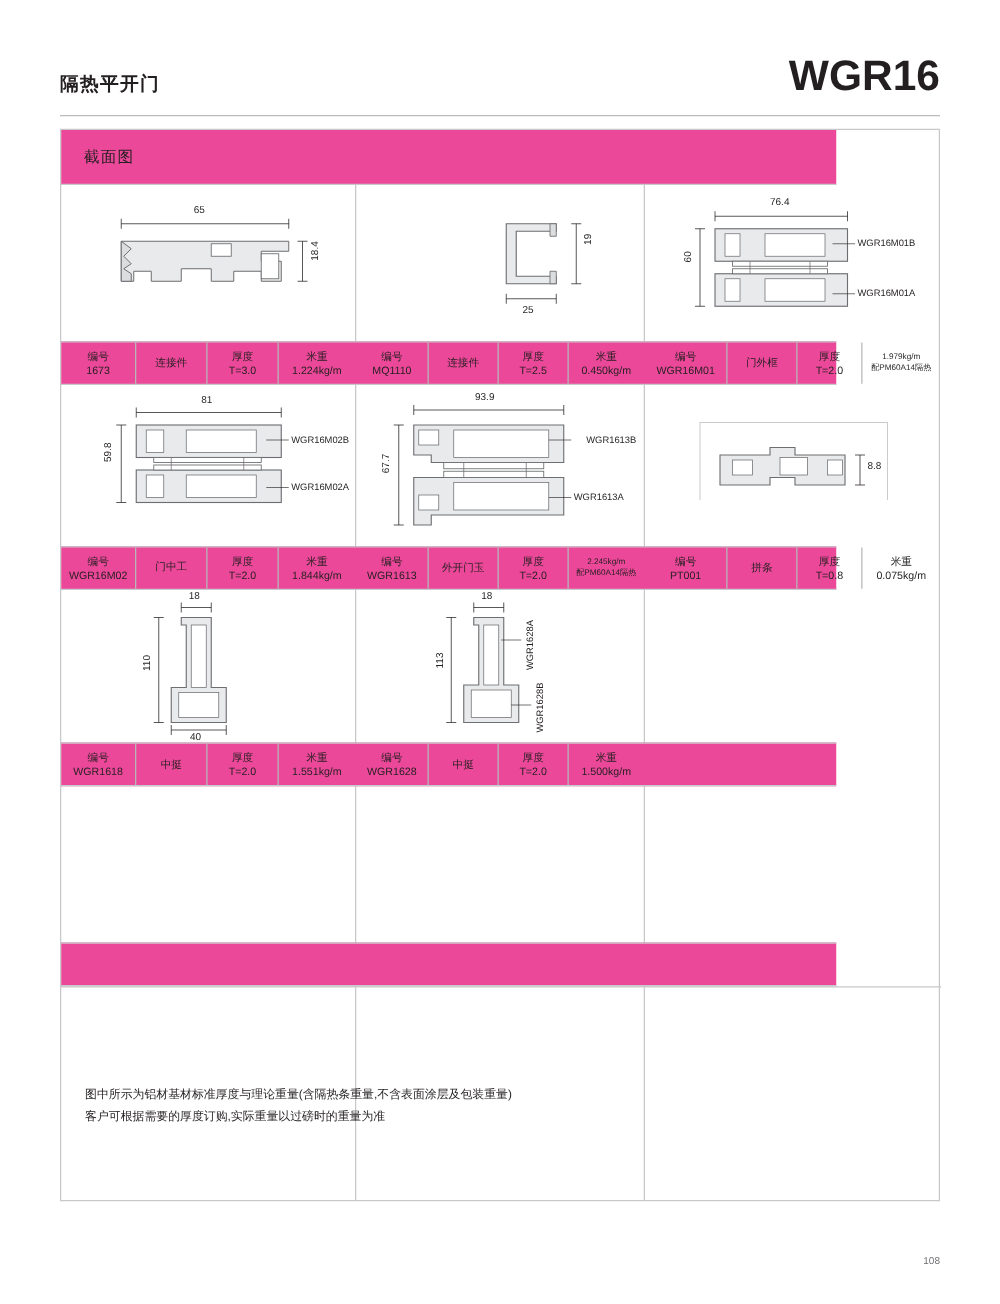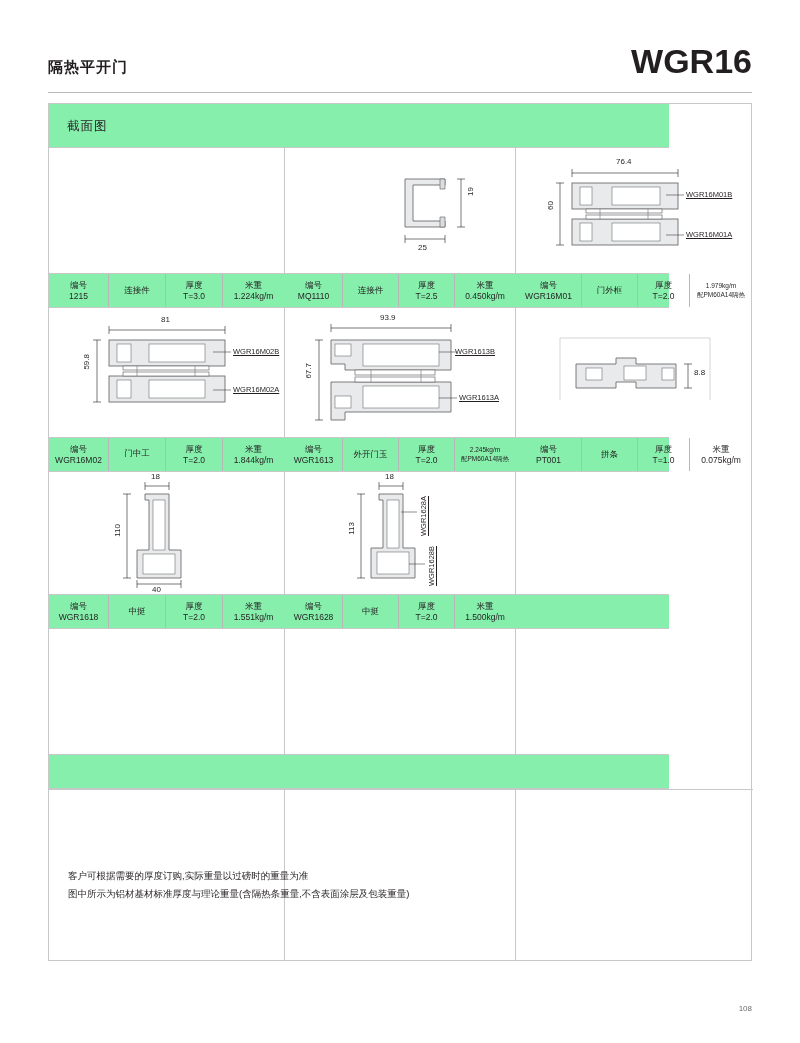--- a/index.html
+++ b/index.html
@@ -62,21 +62,21 @@
     position: absolute;
     top: 0; width: 1px; height: 100%;
     background: #c7c8ca;
   }
   .vline.c1 { left: 235px; }
   .vline.c2 { left: 466px; }
 
   .band {
     position: absolute;
     left: 0; width: 620px;
-    background: #86efac;
+    background: #ec4899;
     border-top: 1px solid #c7c8ca;
     border-bottom: 1px solid #c7c8ca;
   }
   .hline {
     position: absolute;
     left: 0; width: 704px; height: 1px;
     background: #c7c8ca;
   }
 
   .band-title {
@@ -123,21 +123,20 @@
     font-size: 8px;
     color: #231f20;
     font-family: "Liberation Sans", sans-serif;
     white-space: nowrap;
   }
   .part-label {
     position: absolute;
     font-size: 7.5px;
     color: #231f20;
     white-space: nowrap;
-    text-decoration: underline;
   }
   .vert {
     writing-mode: vertical-rl;
     transform: rotate(180deg);
   }
 
   
   .note {
     position: absolute;
     left: 68px; top: 867px;
@@ -169,20 +168,40 @@
 
   <div class="table">
 
     <div class="vline c1"></div>
     <div class="vline c2"></div>
 
     <div class="band" style="top:0; height:44px; border-top:none;">
       <div class="band-title">截面图</div>
     </div>
 
+    <div class="draw" style="left:0; top:45px; width:235px; height:124px;">
+      <svg width="235" height="124" viewBox="0 0 235 124">
+
+        <line x1="48" y1="30" x2="182" y2="30" stroke="#231f20" stroke-width="0.6"></line>
+        <line x1="48" y1="26" x2="48" y2="34" stroke="#231f20" stroke-width="0.6"></line>
+        <line x1="182" y1="26" x2="182" y2="34" stroke="#231f20" stroke-width="0.6"></line>
+
+        <path d="M48 44 L182 44 L182 52 L160 52 L160 60 L176 60 L176 76 L160 76 L160 68 L138 68
+                 L138 76 L120 76 L120 66 L96 66 L96 76 L72 76 L72 68 L58 68 L58 76 L48 76 Z" fill="#e9eaeb" stroke="#6d6e71" stroke-width="0.8"></path>
+        <path d="M48 44 L48 76 L56 76 L56 70 L50 66 L56 62 L50 56 L56 50 Z" fill="#dcdddf" stroke="#6d6e71" stroke-width="0.8"></path>
+        <rect x="120" y="46" width="16" height="10" fill="#ffffff" stroke="#6d6e71" stroke-width="0.7"></rect>
+        <rect x="160" y="54" width="14" height="20" fill="#ffffff" stroke="#6d6e71" stroke-width="0.7"></rect>
+
+        <line x1="193" y1="44" x2="193" y2="76" stroke="#231f20" stroke-width="0.6"></line>
+        <line x1="189" y1="44" x2="197" y2="44" stroke="#231f20" stroke-width="0.6"></line>
+        <line x1="189" y1="76" x2="197" y2="76" stroke="#231f20" stroke-width="0.6"></line>
+      </svg>
+      <div class="dim-label" style="left:106px; top:14px;">65</div>
+      <div class="dim-label vert" style="left:198px; top:44px;">18.4</div>
+    </div>
 
     <div class="draw" style="left:236px; top:45px; width:230px; height:124px;">
       <svg width="230" height="124" viewBox="0 0 230 124">
 
         <path d="M120 30 L160 30 L160 36 L128 36 L128 72 L160 72 L160 78 L120 78 Z" fill="#e9eaeb" stroke="#6d6e71" stroke-width="0.9"></path>
         <path d="M155 30 L160 30 L160 40 L155 40 Z" fill="#dcdddf" stroke="#6d6e71" stroke-width="0.7"></path>
         <path d="M155 68 L160 68 L160 78 L155 78 Z" fill="#dcdddf" stroke="#6d6e71" stroke-width="0.7"></path>
 
         <line x1="120" y1="90" x2="160" y2="90" stroke="#231f20" stroke-width="0.6"></line>
         <line x1="120" y1="86" x2="120" y2="94" stroke="#231f20" stroke-width="0.6"></line>
@@ -226,21 +245,21 @@
       <div class="dim-label" style="left:100px; top:8px;">76.4</div>
       <div class="dim-label vert" style="left:30px; top:52px;">60</div>
       <div class="part-label" style="left:170px; top:41px;">WGR16M01B</div>
       <div class="part-label" style="left:170px; top:81px;">WGR16M01A</div>
     </div>
 
     <div class="band" style="top:169px; height:35px;">
       <div class="spec-row" style="left:0; width:235px;">
         <div class="spec-cell" style="width:60px;">
           <span class="k">编号</span>
-          <span class="v">1215</span>
+          <span class="v">1673</span>
         </div>
         <div class="spec-cell" style="width:57px;">
           <span class="v">连接件</span>
         </div>
         <div class="spec-cell" style="width:57px;">
           <span class="k">厚度</span>
           <span class="v">T=3.0</span>
         </div>
         <div class="spec-cell" style="width:61px;">
           <span class="k">米重</span>
@@ -328,21 +347,21 @@
         <rect x="50" y="36" width="16" height="12" fill="#ffffff" stroke="#6d6e71" stroke-width="0.6"></rect>
         <rect x="50" y="88" width="16" height="12" fill="#ffffff" stroke="#6d6e71" stroke-width="0.6"></rect>
         <line x1="34" y1="32" x2="34" y2="112" stroke="#231f20" stroke-width="0.6"></line>
         <line x1="30" y1="32" x2="38" y2="32" stroke="#231f20" stroke-width="0.6"></line>
         <line x1="30" y1="112" x2="38" y2="112" stroke="#231f20" stroke-width="0.6"></line>
         <line x1="154" y1="44" x2="172" y2="44" stroke="#231f20" stroke-width="0.5"></line>
         <line x1="154" y1="90" x2="172" y2="90" stroke="#231f20" stroke-width="0.5"></line>
       </svg>
       <div class="dim-label" style="left:95px; top:5px;">93.9</div>
       <div class="dim-label vert" style="left:19px; top:55px;">67.7</div>
-      <div class="part-label" style="left:170px; top:39px;">WGR1613B</div>
+      <div class="part-label" style="left:184px; top:39px;">WGR1613B</div>
       <div class="part-label" style="left:174px; top:85px;text-align:right;">WGR1613A</div>
     </div>
 
     <div class="draw" style="left:467px; top:204px; width:236px; height:92px;">
       <svg width="236" height="129" viewBox="0 0 236 129">
         <rect x="44" y="30" width="150" height="76" fill="none" stroke="#b9babc" stroke-width="0.6"></rect>
 
         <path d="M60 56 L100 56 L100 50 L120 50 L120 56 L160 56 L160 80 L120 80 L120 74 L100 74 L100 80 L60 80 Z" fill="#e9eaeb" stroke="#6d6e71" stroke-width="0.9"></path>
         <rect x="108" y="58" width="22" height="14" fill="#ffffff" stroke="#6d6e71" stroke-width="0.6"></rect>
         <rect x="70" y="60" width="16" height="12" fill="#ffffff" stroke="#6d6e71" stroke-width="0.6"></rect>
@@ -397,21 +416,21 @@
       <div class="spec-row" style="left:467px; width:236px;">
         <div class="spec-cell" style="width:66px;">
           <span class="k">编号</span>
           <span class="v">PT001</span>
         </div>
         <div class="spec-cell" style="width:56px;">
           <span class="v">拼条</span>
         </div>
         <div class="spec-cell" style="width:52px;">
           <span class="k">厚度</span>
-          <span class="v">T=1.0</span>
+          <span class="v">T=0.8</span>
         </div>
         <div class="spec-cell" style="width:62px;">
           <span class="k">米重</span>
           <span class="v">0.075kg/m</span>
         </div>
       </div>
     </div>
 
     <div class="draw" style="left:0; top:368px; width:235px; height:122px;">
       <svg width="235" height="122" viewBox="0 0 235 122">
@@ -497,19 +516,19 @@
 
     <div class="draw" style="left:0; top:525px; width:704px; height:125px;"></div>
 
     <div class="band" style="top:650px; height:35px;"></div>
 
     <div class="hline" style="top:685px;"></div>
 
   </div>
 
   <div class="note">
+    <div>图中所示为铝材基材标准厚度与理论重量(含隔热条重量,不含表面涂层及包装重量)</div>
     <div>客户可根据需要的厚度订购,实际重量以过磅时的重量为准</div>
-    <div>图中所示为铝材基材标准厚度与理论重量(含隔热条重量,不含表面涂层及包装重量)</div>
   </div>
 
   <div class="page-num">108</div>
 
 </div>
 
 </body></html>

